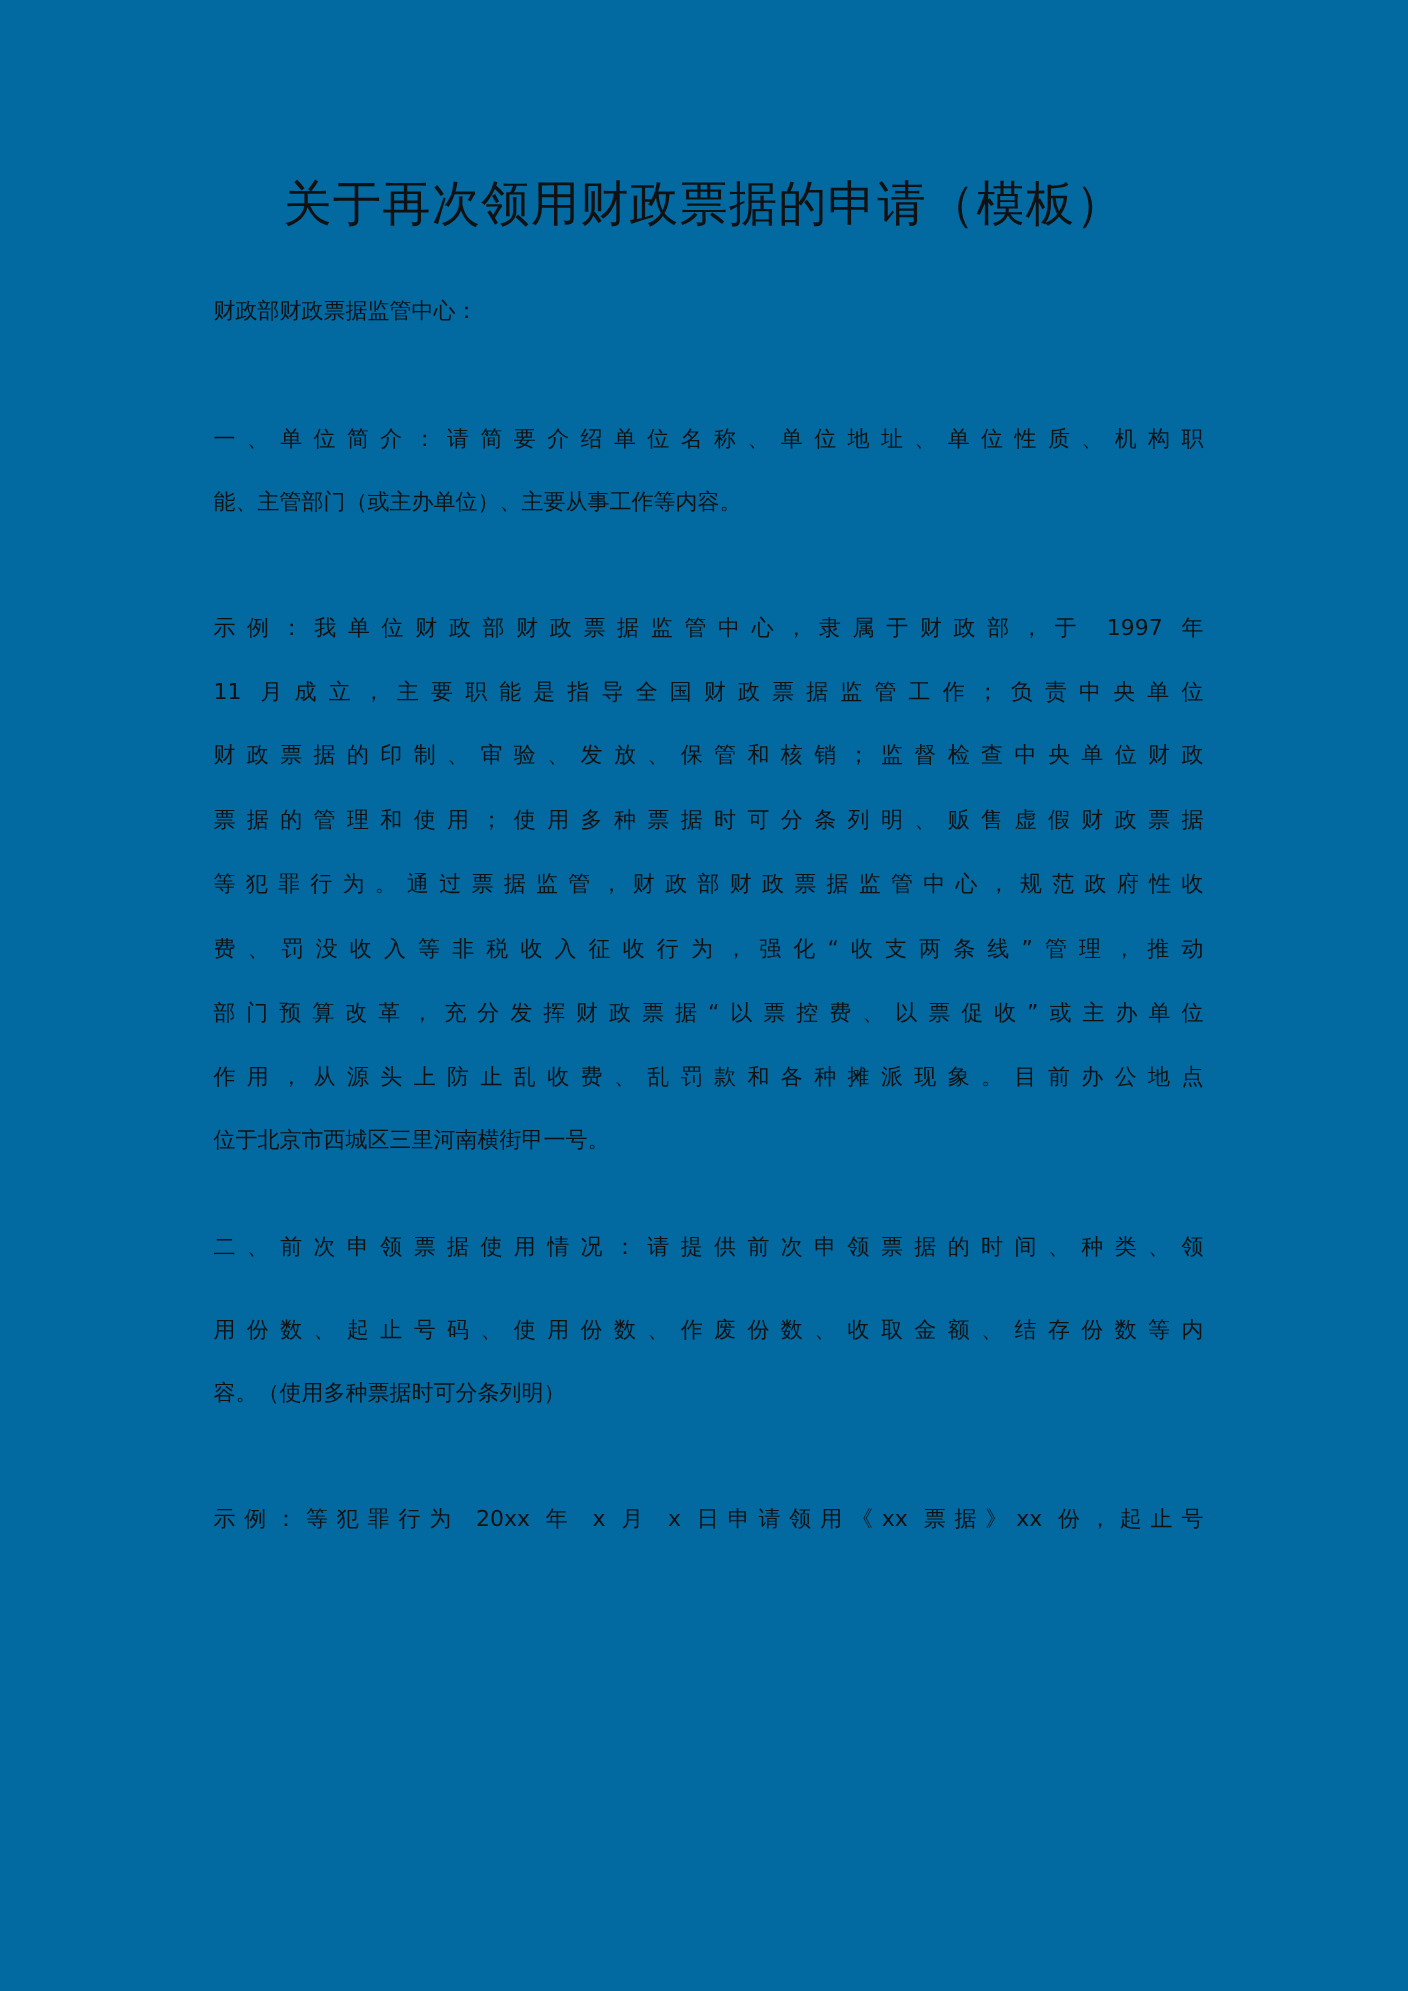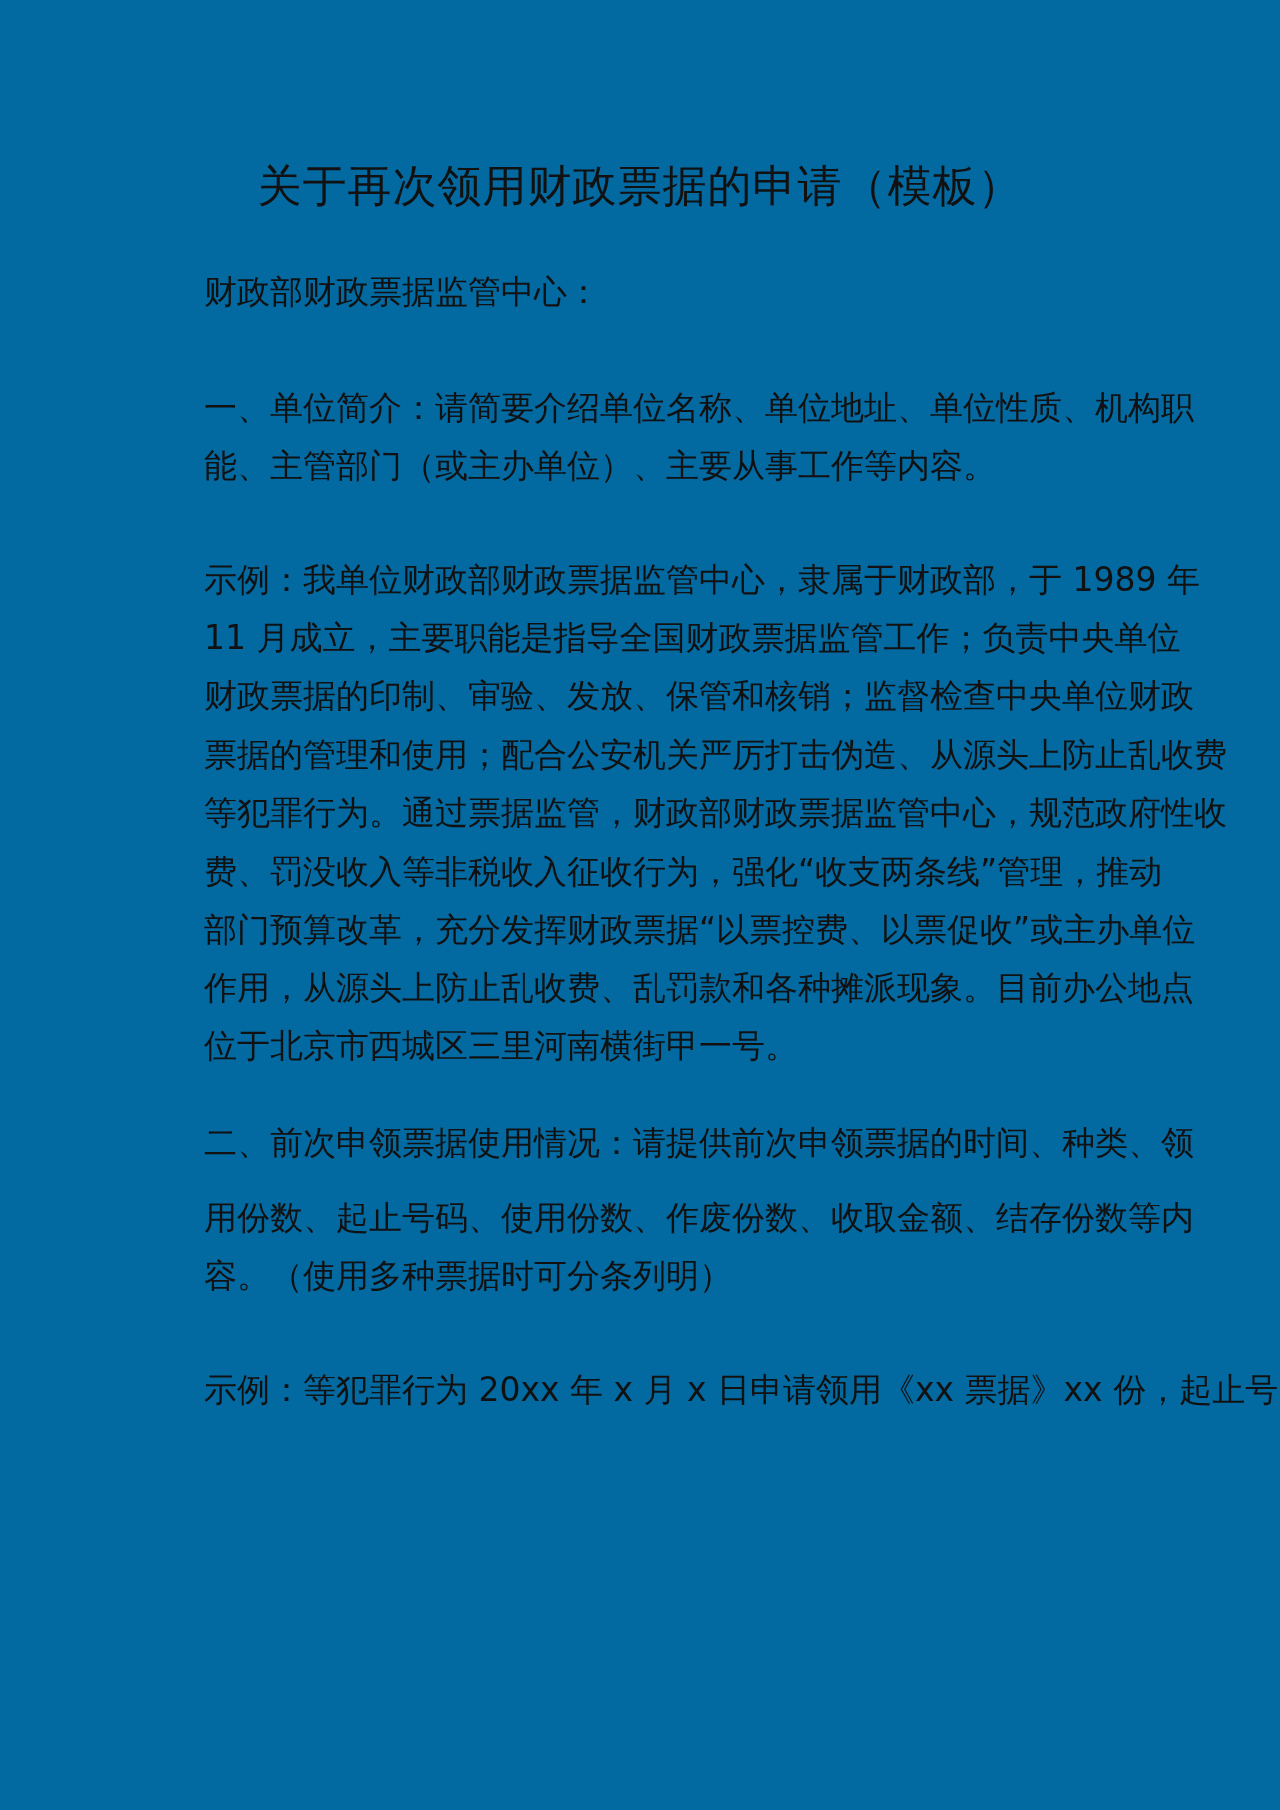--- a/index.html
+++ b/index.html
@@ -31,24 +31,24 @@
     font-size: 44px;
     line-height: 56px;
     letter-spacing: 1px;
     font-weight: normal;
     margin: 0;
   }
   .line {
     position: absolute;
     left: 194px;
     width: 900px;
-    font-size: 33px;
+    font-size: 20px;
     line-height: 34px;
     white-space: nowrap;
-    margin: 10px;
+    margin: 0;
     text-align: justify;
     text-align-last: justify;
   }
   .line.last {
     text-align-last: left;
   }
 </style>
 </head>
 <body>
 
@@ -57,24 +57,24 @@
   <h1 class="title">关于再次领用财政票据的申请（模板）</h1>
 
   <p class="line last" style="top:265px;">财政部财政票据监管中心：</p>
 
   <div>
     <p class="line" style="top:381px;">一、单位简介：请简要介绍单位名称、单位地址、单位性质、机构职</p>
     <p class="line last" style="top:439px;">能、主管部门（或主办单位）、主要从事工作等内容。</p>
   </div>
 
   <div>
-    <p class="line" style="top:553px;">示例：我单位财政部财政票据监管中心，隶属于财政部，于 1989 年</p>
+    <p class="line" style="top:553px;">示例：我单位财政部财政票据监管中心，隶属于财政部，于 1997 年</p>
     <p class="line" style="top:611px;">11 月成立，主要职能是指导全国财政票据监管工作；负责中央单位</p>
     <p class="line" style="top:669px;">财政票据的印制、审验、发放、保管和核销；监督检查中央单位财政</p>
-    <p class="line" style="top:728px;">票据的管理和使用；配合公安机关严厉打击伪造、从源头上防止乱收费</p>
+    <p class="line" style="top:728px;">票据的管理和使用；使用多种票据时可分条列明、贩售虚假财政票据</p>
     <p class="line" style="top:786px;">等犯罪行为。通过票据监管，财政部财政票据监管中心，规范政府性收</p>
     <p class="line" style="top:845px;">费、罚没收入等非税收入征收行为，强化“收支两条线”管理，推动</p>
     <p class="line" style="top:903px;">部门预算改革，充分发挥财政票据“以票控费、以票促收”或主办单位</p>
     <p class="line" style="top:961px;">作用，从源头上防止乱收费、乱罚款和各种摊派现象。目前办公地点</p>
     <p class="line last" style="top:1019px;">位于北京市西城区三里河南横街甲一号。</p>
   </div>
 
   <div>
     <p class="line" style="top:1116px;">二、前次申领票据使用情况：请提供前次申领票据的时间、种类、领</p>
     <p class="line" style="top:1191px;">用份数、起止号码、使用份数、作废份数、收取金额、结存份数等内</p>

